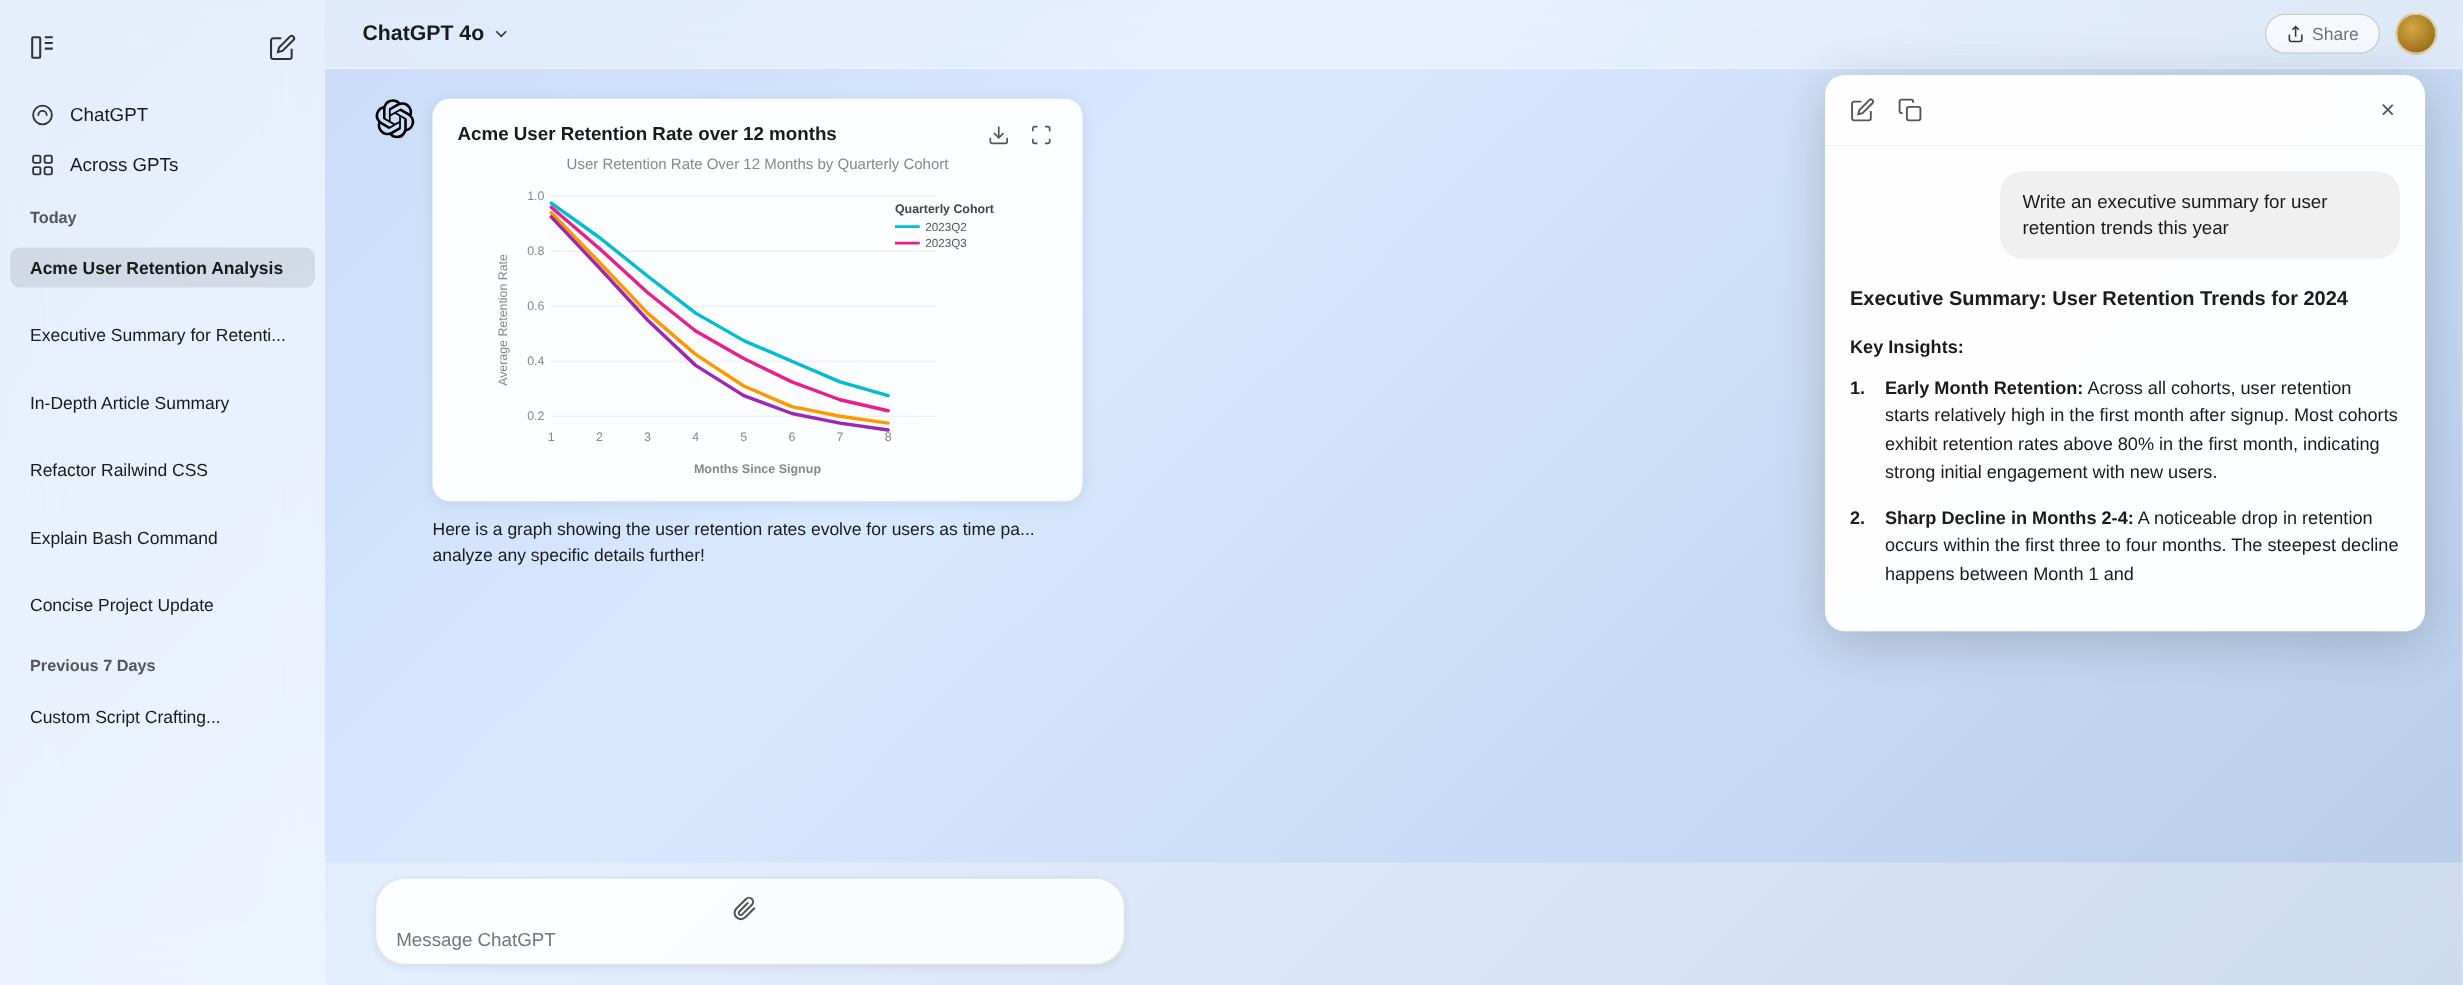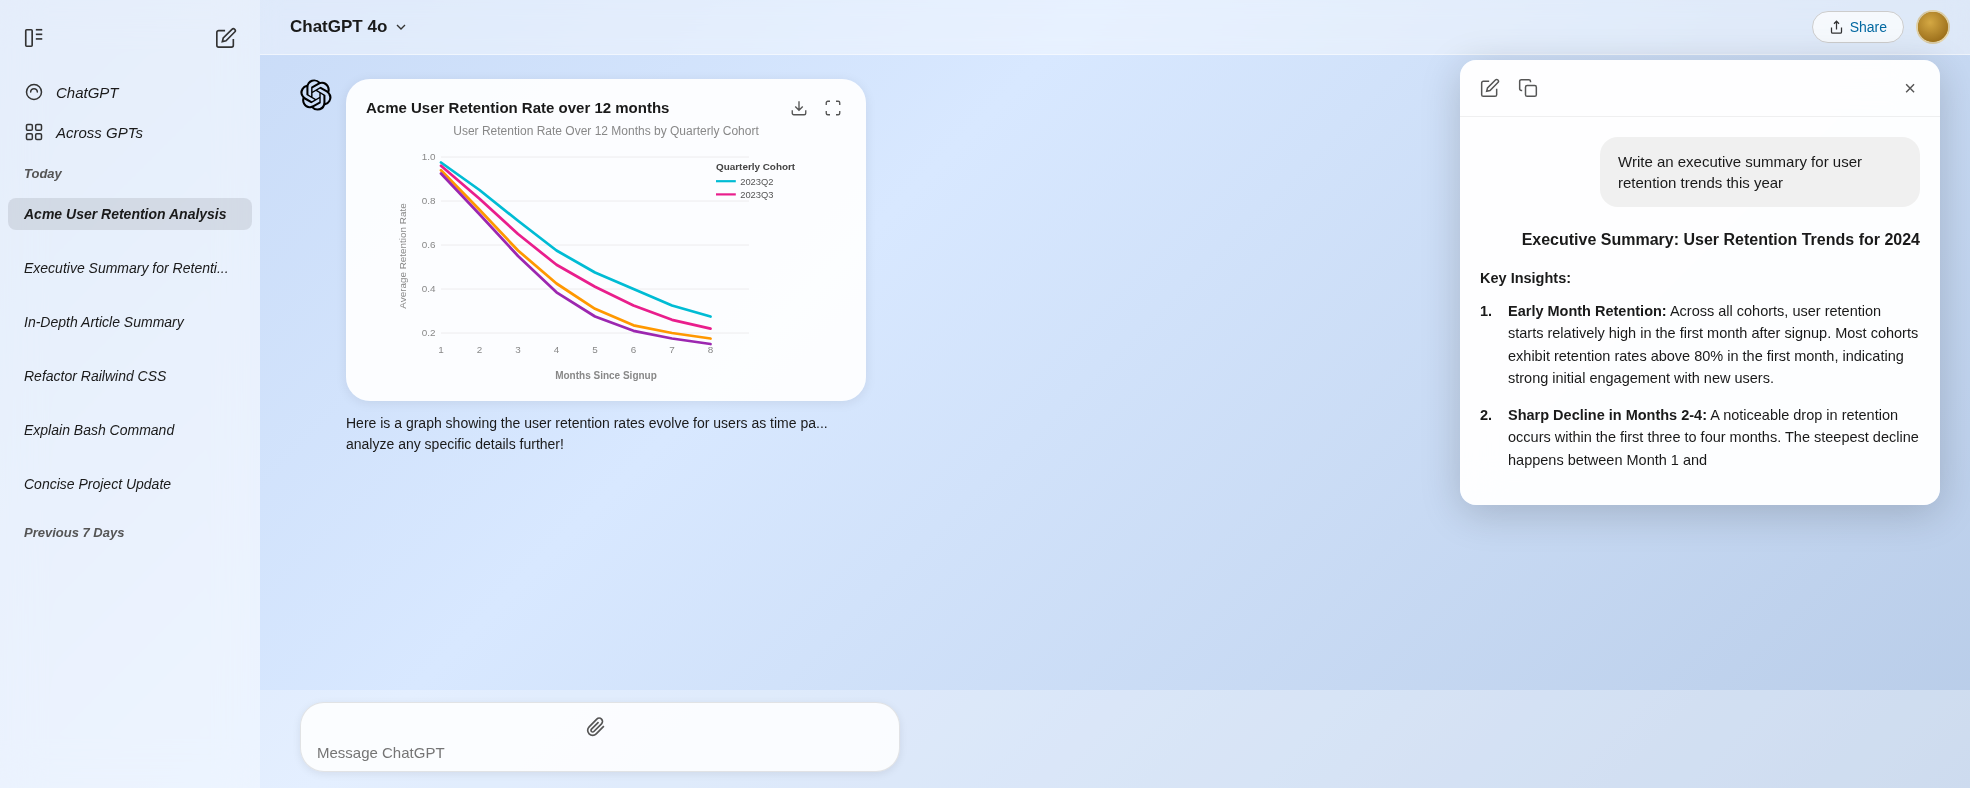--- a/index.html
+++ b/index.html
@@ -16,21 +16,20 @@
     
     .sidebar {
       width: 260px;
       background: rgba(255,255,255,0.55);
       backdrop-filter: blur(20px);
       height: 100%;
       display: flex;
       flex-direction: column;
       padding: 12px 0;
       flex-shrink: 0;
-      font-style: italic;
     }
 
     .sidebar-top-icons {
       display: flex;
       justify-content: space-between;
       padding: 8px 16px 16px 16px;
     }
 
     .sidebar-icon-btn {
       width: 36px;
@@ -126,21 +125,21 @@
       display: flex;
       align-items: center;
       gap: 6px;
       padding: 7px 16px;
       border: 1.5px solid #ccc;
       border-radius: 20px;
       background: rgba(255,255,255,0.7);
       cursor: pointer;
       font-size: 14px;
       font-weight: 500;
-      color: #0369a1;
+      color: #737373;
     }
     .share-btn svg { width: 15px; height: 15px; stroke: #333; fill: none; stroke-width: 2; }
 
     .avatar {
       width: 34px;
       height: 34px;
       border-radius: 50%;
       background: linear-gradient(135deg, #8b6914, #c49a2a);
       overflow: hidden;
       cursor: pointer;
@@ -169,21 +168,21 @@
 
     .message-row {
       display: flex;
       gap: 14px;
       margin-bottom: 20px;
     }
 
     
     .chart-card {
       background: rgba(255,255,255,0.92);
-      border-radius: 24px;
+      border-radius: 14px;
       padding: 20px;
       width: 520px;
       box-shadow: 0 2px 12px rgba(0,0,0,0.08);
     }
 
     .chart-title {
       font-size: 15px;
       font-weight: 600;
       color: #1a1a1a;
       margin-bottom: 4px;
@@ -347,21 +346,20 @@
       font-size: 14.5px;
       color: #1a1a1a;
       line-height: 1.6;
     }
 
     .response-title {
       font-size: 16px;
       font-weight: 700;
       margin-bottom: 14px;
       color: #1a1a1a;
-      text-align: right;
     }
 
     .response-subtitle {
       font-size: 14.5px;
       font-weight: 700;
       margin-bottom: 10px;
       color: #1a1a1a;
     }
 
     .response-list {
@@ -430,20 +428,21 @@
   <div class="sidebar-chat-item">Executive Summary for Retenti...</div>
 
 
   <div class="sidebar-chat-item">In-Depth Article Summary</div>
   <div class="sidebar-chat-item">Refactor Railwind CSS</div>
   <div class="sidebar-chat-item">Explain Bash Command</div>
   <div class="sidebar-chat-item">Concise Project Update</div>
 
   <div class="sidebar-section-label">Previous 7 Days</div>
 
+  <div class="sidebar-chat-item">Custom Script Crafting...</div>
 </div>
 
 <div class="main-area">
 
   <div class="topbar">
     <button class="model-selector">
       <span>ChatGPT 4o</span>
       <svg viewBox="0 0 24 24">
         <polyline points="6 9 12 15 18 9"></polyline>
       </svg>

